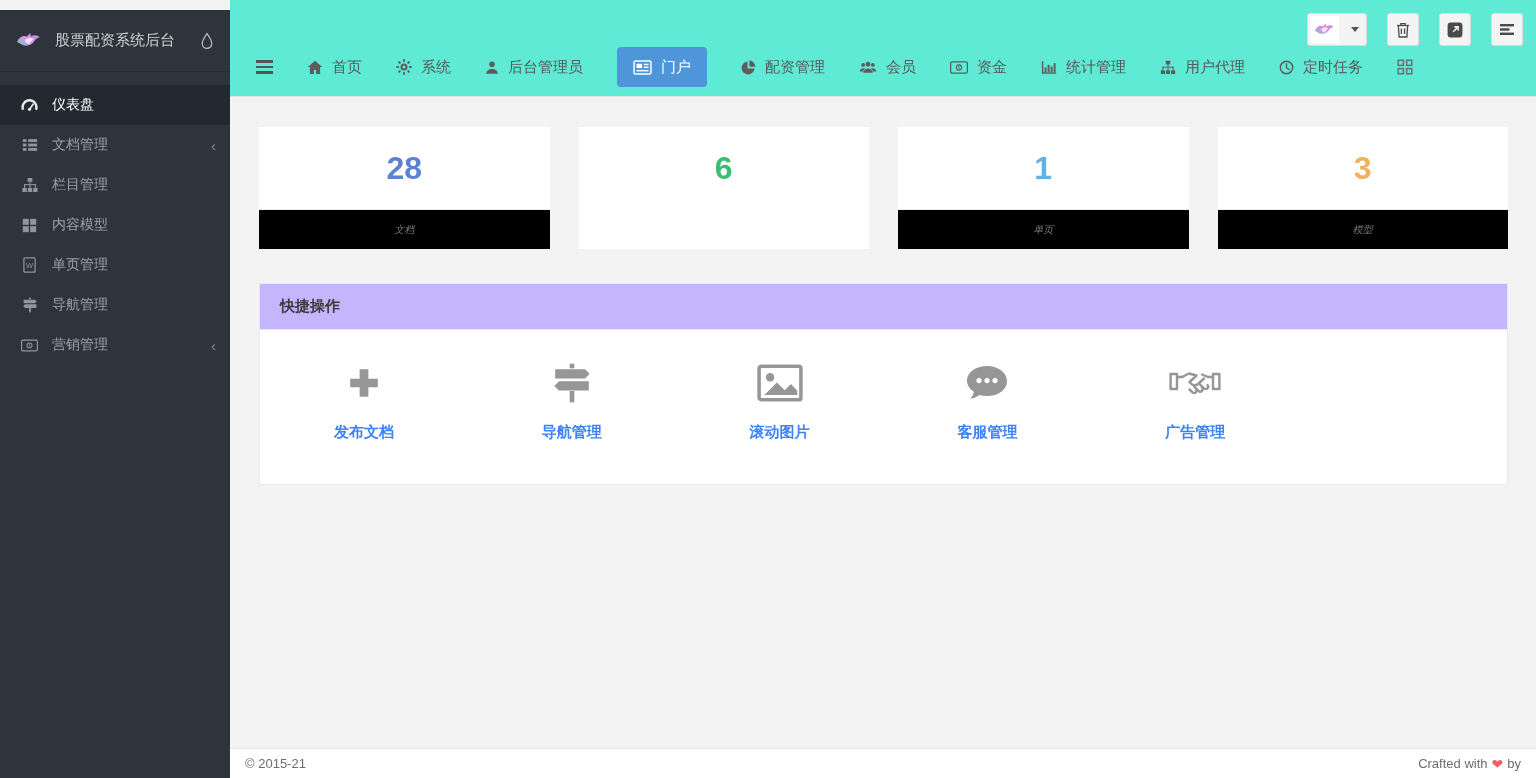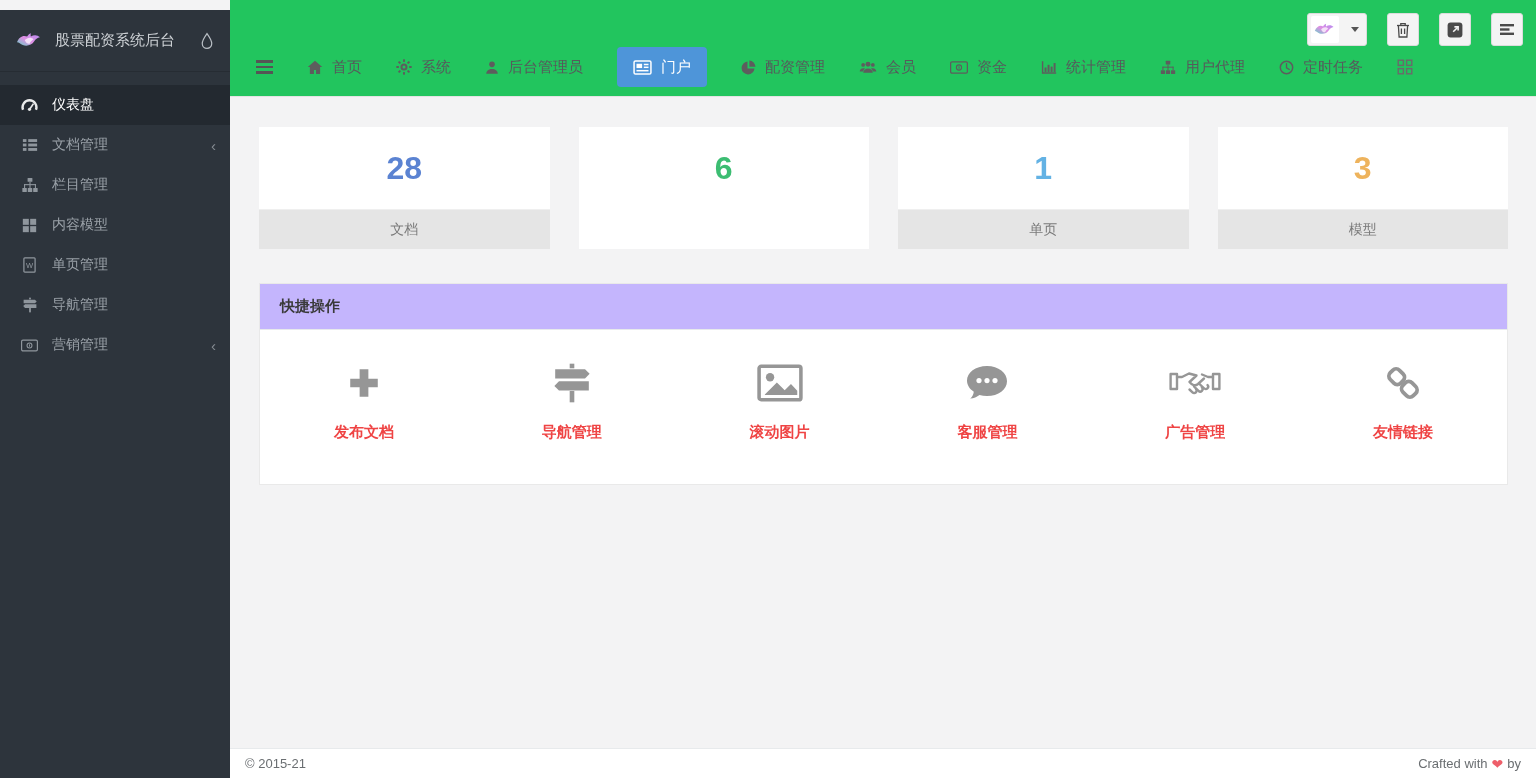--- a/index.html
+++ b/index.html
@@ -14,21 +14,21 @@
   .side-menu { margin-top:13px;text-align:center; }
   .side-item { height:40px; display:flex; align-items:center; padding:0 14px 0 20px; color:#9aa1a8; font-size:14px; cursor:pointer; }
   .side-item.active { background:#232930; color:#fff; }
   .s-icon { width:19px; margin-right:13px; display:flex; justify-content:center; opacity:.9; }
   .chev { margin-left:auto; font-size:15px; color:#858b92; line-height:1; }
 
   
   .main { margin-left:230px; height:778px; display:flex; flex-direction:column; background:#f3f3f4; }
 
   
-  .topbar { background:#22c55e; border-bottom:1px solid #e3e3e3; height:97px; position:relative; flex:none; }
+  .topbar { background:#5eead4; border-bottom:1px solid #e3e3e3; height:97px; position:relative; flex:none; }
   .toolbar { position:absolute; top:13px; right:13px; display:flex; gap:20px; align-items:center; }
   .tbtn { height:33px; background:#f4f4f4; border:1px solid #dcdcdc; border-radius:3px; display:flex; align-items:center; justify-content:center; color:#4a4a4a; cursor:pointer; }
   .tbtn.icon-btn { width:32px; }
   .tbtn.split { width:60px; padding:0 7px 0 3px; justify-content:space-between; }
   .thumb { width:28px; height:27px; background:#fff; border-radius:2px; display:flex; align-items:center; justify-content:center; }
   .caret { width:0; height:0; border-left:4px solid transparent; border-right:4px solid transparent; border-top:5px solid #555; }
 
   .nav { position:absolute; left:0; right:0; bottom:0; height:58px; display:flex; align-items:center; padding-left:26px; gap:34px; color:#565a5c; font-size:15px; }
   .hamburger { display:flex; flex-direction:column; gap:3px; cursor:pointer; }
   .hamburger i { display:block; width:17px; height:2.5px; background:#555; }
@@ -36,28 +36,28 @@
   .n-icon { display:flex; color:#5d5d5d; }
   .nav-item.active { background:#4e95d9; color:#fff; border-radius:4px; padding:0 16px; }
   .nav-item.active .n-icon { color:#fff; }
   .grid-btn { color:#6a6a6a; cursor:pointer; display:flex; }
 
   
   .content { flex:1; padding:30px 28px 0 29px; overflow:hidden; }
   .stats { display:grid; grid-template-columns:repeat(4,1fr); gap:29px; margin-bottom:34px; }
   .stat-card { background:#fff; }
   .stat-num { height:82px; display:flex; align-items:center; justify-content:center; font-size:32px; font-weight:bold; }
-  .stat-foot { height:40px; background:#e5e5e5; border-top:1px solid #efefef; display:flex; align-items:center; justify-content:center; color:#7a7a7a; font-size:14px; }
+  .stat-foot { height:40px; background:#000000; border-top:1px solid #efefef; display:flex; align-items:center; justify-content:center; color:#7a7a7a; font-size:10px;font-style:italic; }
 
   .panel { background:#fff; border:1px solid #e9e9e9; }
   .panel-head { height:46px; display:flex; align-items:center; padding:0 20px; background:#c4b5fd; border-bottom:1px solid #e7eaec; font-size:15px; font-weight:bold; color:#3a3a3a; }
   .panel-body { display:grid; grid-template-columns:repeat(6,1fr); padding:30px 0 42px; }
   .q-item { display:flex; flex-direction:column; align-items:center; gap:17px; cursor:pointer; color:#969696; }
   .q-icon { height:46px; display:flex; align-items:center; justify-content:center; }
-  .q-label { font-size:15px; font-weight:bold; color:#ef4444; }
+  .q-label { font-size:15px; font-weight:bold; color:#3b82f6; }
 
   
   .footer { height:30px; background:#fff; border-top:1px solid #e7eaec; display:flex; align-items:center; justify-content:space-between; padding:0 15px; font-size:13px; color:#6a6e71; flex:none; }
   .footer-right { display:flex; align-items:center; gap:4px; }
   .heart { color:#ee5f6a; font-size:14px; }
 </style>
 </head>
 <body>
 
 <div class="sidebar">
@@ -470,31 +470,20 @@
                   <path d="M44 11h-5l-6-2.5"></path>
                   <path d="M20.5 23.5l3 2.8a2.4 2.4 0 0 0 3.4-3.4"></path>
                   <path d="M25 20.5l4.5 4.3a2.4 2.4 0 0 0 3.4-3.4"></path>
                   <path d="M30 17.5l5 4.8a2.4 2.4 0 0 0 3.5-3.3"></path>
                 </g>
               </svg>
           </span>
           <span class="q-label">广告管理</span>
         </div>
 
-        <div class="q-item">
-          <span class="q-icon">
-            <svg width="42" height="42" viewBox="0 0 40 40">
-                <g transform="rotate(45 20 20)" fill="none" stroke="currentColor" stroke-width="3.6">
-                  <rect x="4.5" y="13.8" width="14" height="12.4" rx="4.6"></rect>
-                  <rect x="21.5" y="13.8" width="14" height="12.4" rx="4.6"></rect>
-                </g>
-              </svg>
-          </span>
-          <span class="q-label">友情链接</span>
-        </div>
 
       </div>
     </div>
   </div>
 
   <div class="footer">
     <span>© 2015-21</span>
     <span class="footer-right">
       <span>Crafted with</span>
       <span class="heart">❤</span>

